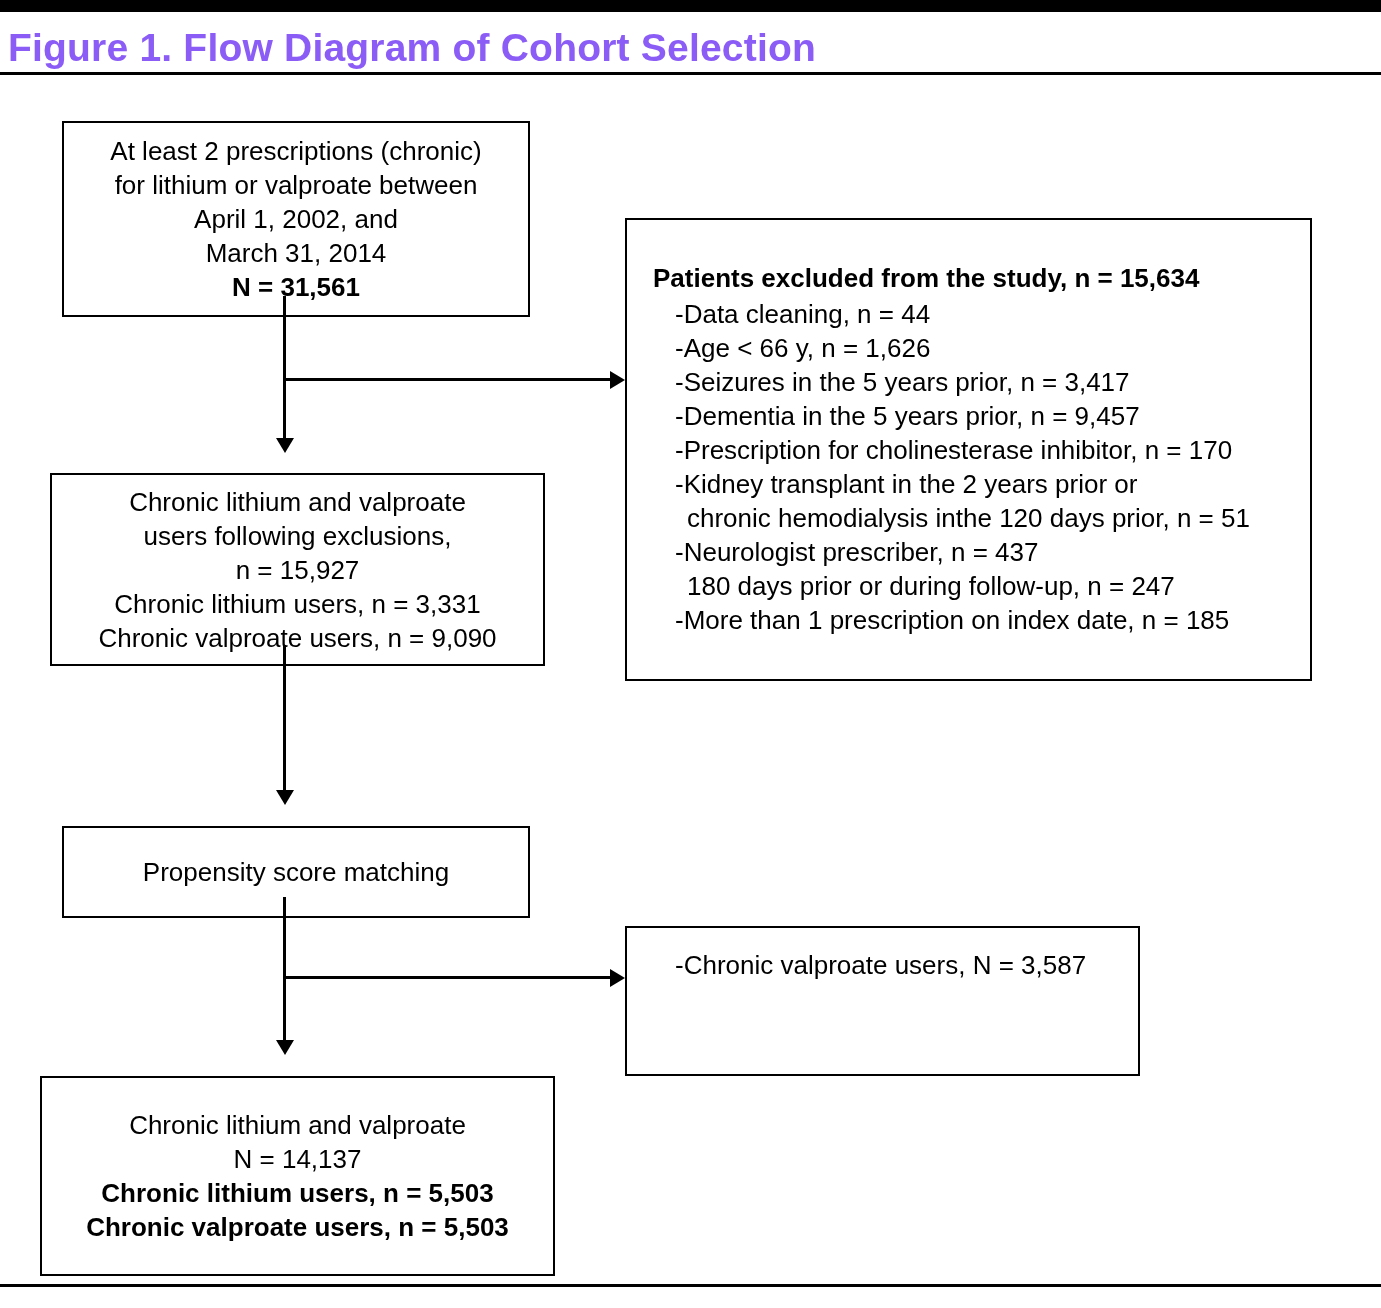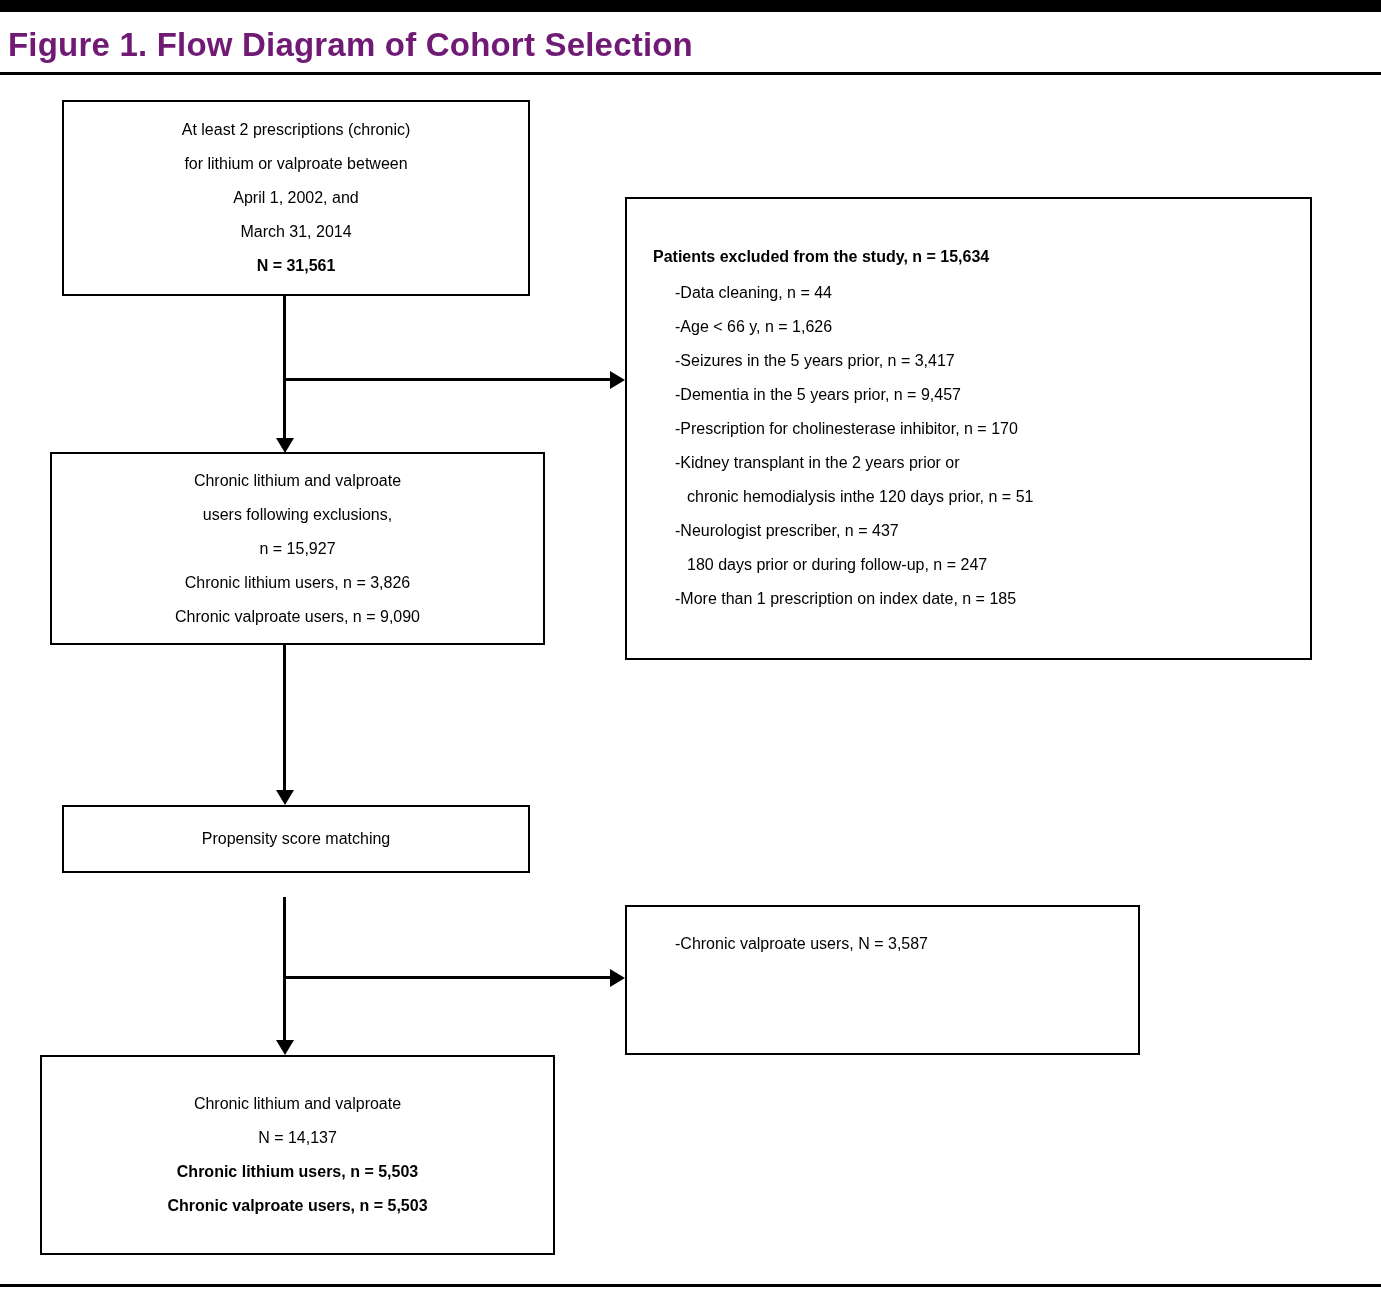--- a/index.html
+++ b/index.html
@@ -1,25 +1,25 @@
 <!DOCTYPE html>
 <html><head>
 <meta charset="utf-8">
 <style>
   * { margin:0; padding:0; box-sizing:border-box; }
   html,body { background:#ffffff; }
   body { font-family:"Liberation Sans", sans-serif; color:#000; }
   .page { position:relative; width:1381px; height:1308px; background:#fff; overflow:hidden; }
 
   .topbar { position:absolute; left:0; top:0; width:1381px; height:12px; background:#000; }
-  .figure-title { position:absolute; left:8px; top:26px; font-size:33px; font-weight:bold; color:#701a75; letter-spacing:0.2px; }
+  .figure-title { position:absolute; left:8px; top:26px; font-size:39px; font-weight:bold; color:#8b5cf6; letter-spacing:0.2px; }
   .title-rule { position:absolute; left:0; top:72px; width:1381px; height:3px; background:#000; }
   .bottom-rule { position:absolute; left:0; top:1284px; width:1381px; height:3px; background:#000; }
 
-  .box { position:absolute; border:2px solid #000; background:#fff; font-size:16px; line-height:34px; }
+  .box { position:absolute; border:2px solid #000; background:#fff; font-size:26px; line-height:34px;margin-top:21px; }
   .box.centered { display:flex; flex-direction:column; justify-content:center; text-align:center; padding:8px 10px; }
   .bold { font-weight:bold; }
 
   .box.listbox { padding:41px 26px; text-align:left; }
   .listbox .hdr { font-weight:bold; margin-bottom:2px; }
   .listbox .item { padding-left:22px; }
   .listbox .item.cont { padding-left:34px; }
 
   .connector { position:absolute; background:#000; }
   .arrow-down { position:absolute; width:0; height:0; border-left:9px solid transparent; border-right:9px solid transparent; border-top:15px solid #000; }
@@ -53,25 +53,25 @@
     <div class="item cont">chronic hemodialysis inthe 120 days prior, n = 51</div>
     <div class="item">-Neurologist prescriber, n = 437</div>
     <div class="item cont">180 days prior or during follow-up, n = 247</div>
     <div class="item">-More than 1 prescription on index date, n = 185</div>
   </div>
 
   <div class="box centered" style="left:50px; top:452px; width:495px; height:193px;">
     <div>Chronic lithium and valproate</div>
     <div>users following exclusions,</div>
     <div>n = 15,927</div>
-    <div>Chronic lithium users, n = 3,826</div>
+    <div>Chronic lithium users, n = 3,331</div>
     <div>Chronic valproate users, n = 9,090</div>
   </div>
 
-  <div class="box centered" style="left:62px; top:805px; width:468px; height:68px;">
+  <div class="box centered" style="left:62px; top:805px; width:468px; height:92px;">
     <div>Propensity score matching</div>
   </div>
 
   <div class="box listbox" style="left:625px; top:905px; width:515px; height:150px; padding-top:20px;">
     <div class="item">-Chronic valproate users, N = 3,587</div>
   </div>
 
   <div class="box centered" style="left:40px; top:1055px; width:515px; height:200px;">
     <div>Chronic lithium and valproate</div>
     <div>N = 14,137</div>

